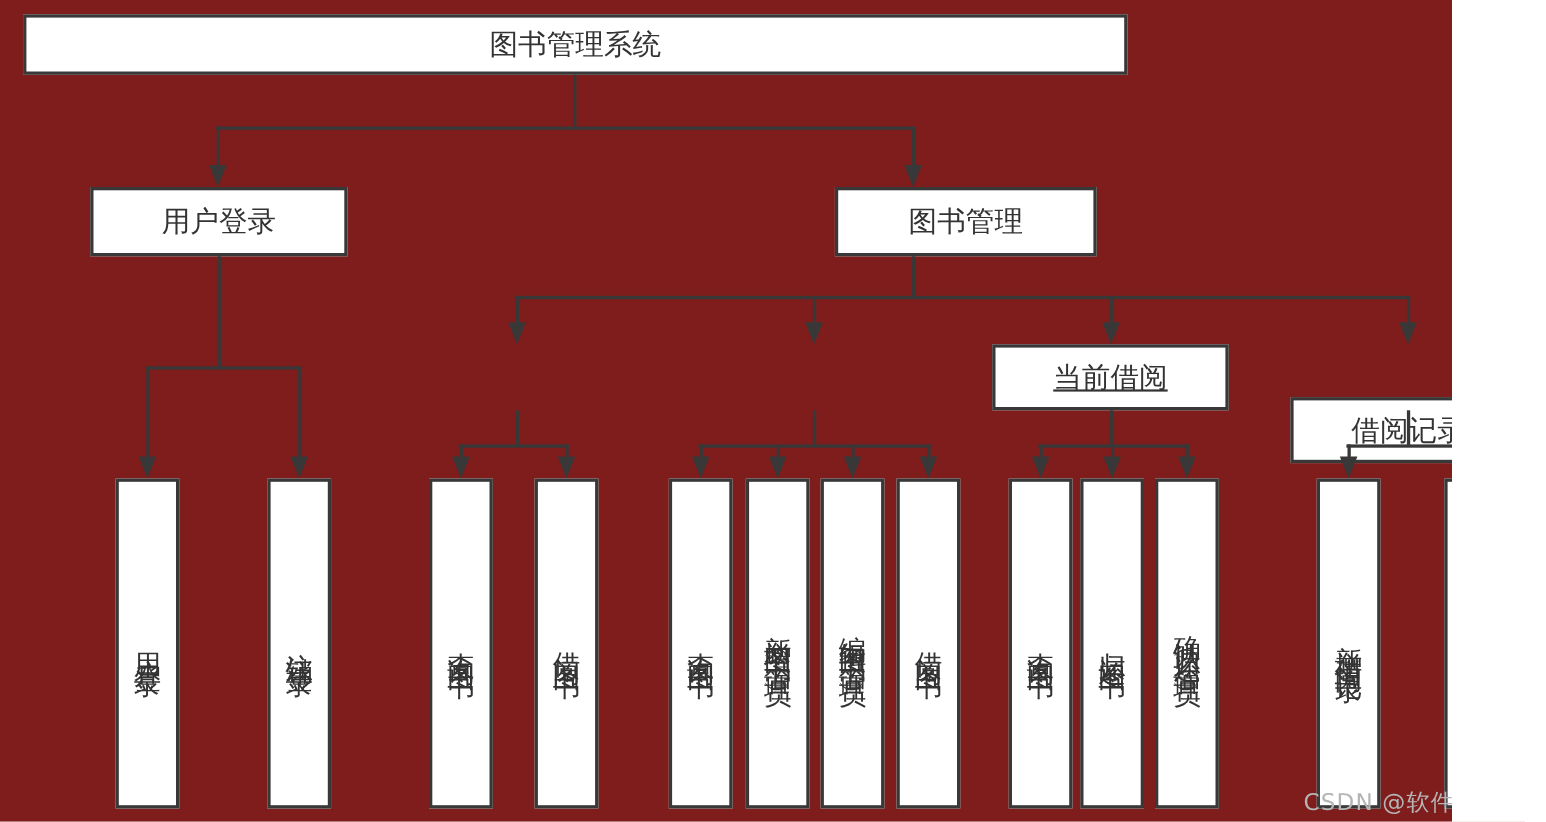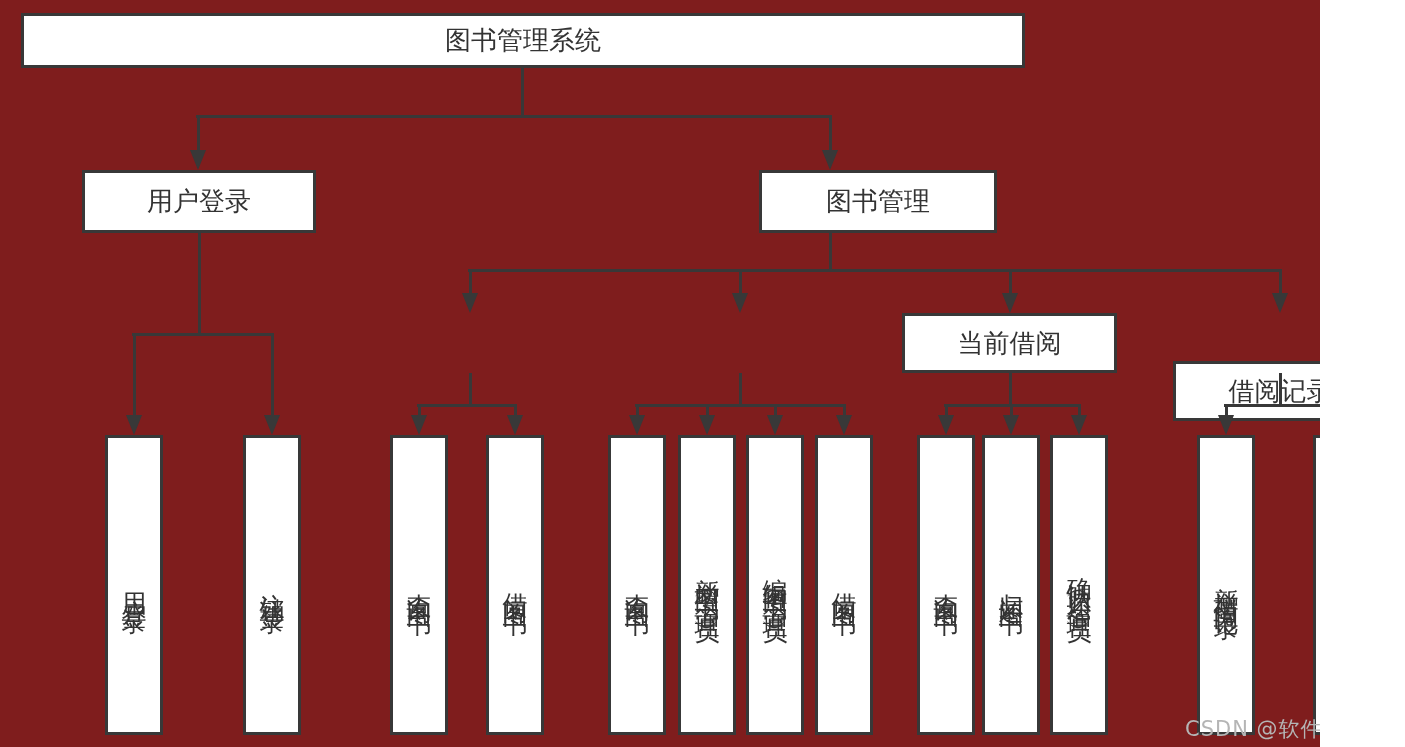--- a/index.html
+++ b/index.html
@@ -108,21 +108,21 @@
   <div class="hline" style="left:468px; top:269px; width:814px;"></div>
   <div class="vline" style="left:469px; top:269px; height:28px;"></div>
   <div class="arrow" style="left:462px; top:293px;"></div>
   <div class="vline" style="left:739px; top:269px; height:28px;"></div>
   <div class="arrow" style="left:732px; top:293px;"></div>
   <div class="vline" style="left:1009px; top:269px; height:28px;"></div>
   <div class="arrow" style="left:1002px; top:293px;"></div>
   <div class="vline" style="left:1279px; top:269px; height:28px;"></div>
   <div class="arrow" style="left:1272px; top:293px;"></div>
 
-  <div class="box" style="left:902px; top:313px; width:215px; height:60px;">
+  <div class="box" style="left:902px; top:313px; width:215px; height:60px;text-decoration:underline;">
     <span>当前借阅</span>
   </div>
   <div class="box" style="left:1173px; top:313px; width:215px; height:60px;margin-top:48px;">
     <span>借阅记录</span>
   </div>
 
   <div class="vline" style="left:469px; top:373px; height:33px;"></div>
   <div class="hline" style="left:417px; top:404px; width:100px;"></div>
   <div class="vline" style="left:418px; top:404px; height:16px;"></div>
   <div class="arrow" style="left:411px; top:415px;"></div>

